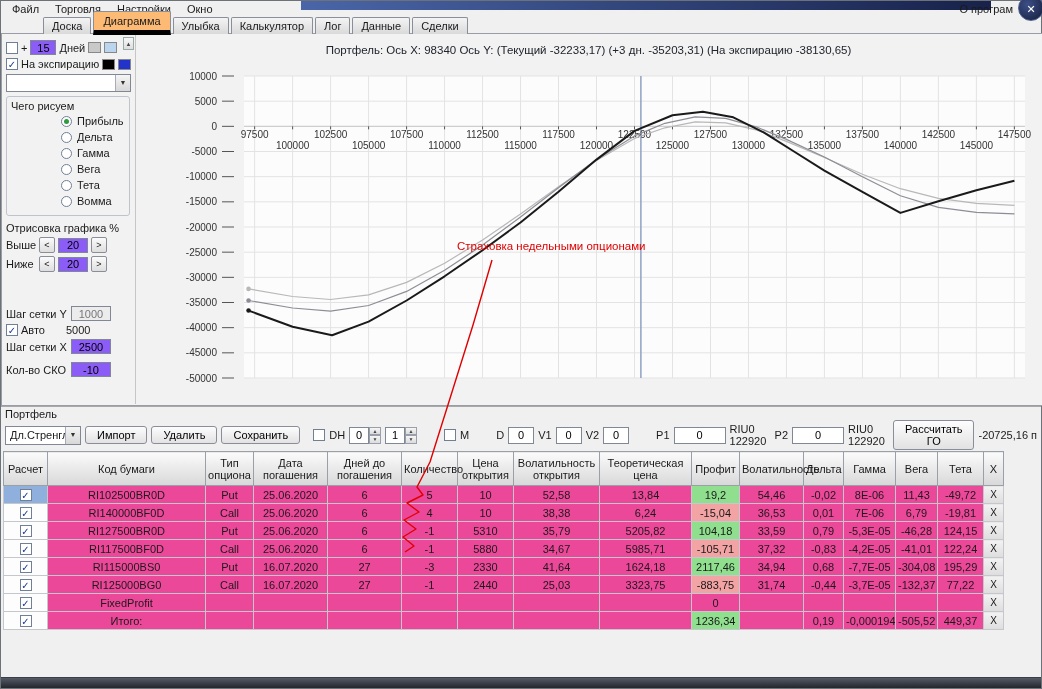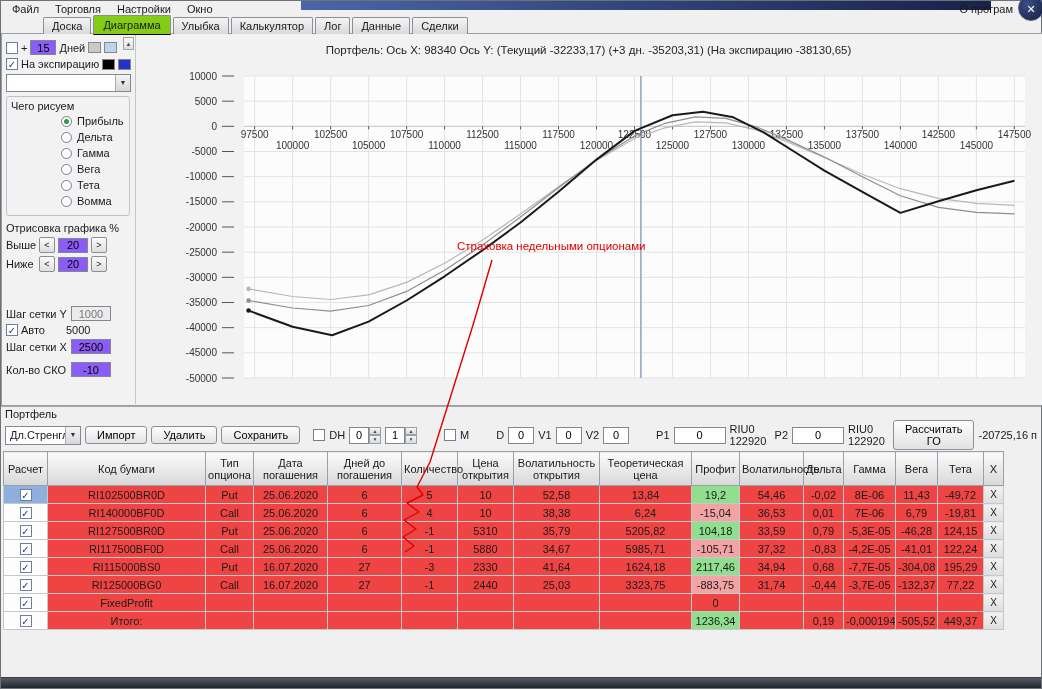--- a/index.html
+++ b/index.html
@@ -14,21 +14,21 @@
   .menu-item { padding:1px 7px; cursor:default; }
   .about-item { position:absolute; right:24px; top:1px; padding:1px 4px; }
   .close-circle { position:absolute; right:-3px; top:-6px; width:26px; height:26px; border-radius:50%;
     background:radial-gradient(circle at 35% 35%, #3c4f86, #131b3a); border:1px solid #50608c;
     color:#fff; font-size:11px; text-align:center; line-height:26px; z-index:60; }
 
   
   .tabstrip { position:absolute; left:2px; top:15px; height:18px; display:flex; align-items:flex-end; z-index:2;margin-left:40px; }
   .tab { padding:2px 8px 2px; border:1px solid #8a8e98; border-bottom:none; border-radius:2px 2px 0 0;
     background:linear-gradient(#f4f4f4,#d9d9d9); margin-right:2px; font-size:11px; cursor:default; }
-  .tab.active { background:#84cc16; padding:3px 9px 3px; position:relative; top:1px; border-bottom:1px solid #000000; }
+  .tab.active { background:#fdba74; padding:3px 9px 3px; position:relative; top:1px; border-bottom:5px solid #000000; }
 
   .content-frame { position:absolute; left:0; top:32px; width:1042px; height:373px; border:1px solid #9a9da6; background:#f2f2f2; }
 
   
   .sidebar { position:absolute; left:1px; top:1px; width:133px; height:369px; background:#f2f2f2; border-right:1px solid #c6c6c6; padding:3px 2px 0 3px; font-size:11px; }
   .sb-row { display:flex; align-items:center; gap:3px; margin:2px 0 3px; }
   .cb { width:12px; height:12px; border:1px solid #6f7f96; background:#fff; display:inline-block;
     font-size:10px; line-height:11px; text-align:center; color:#173a8f; flex:0 0 auto; }
   .swatch { width:13px; height:11px; border:1px solid #888; display:inline-block; flex:0 0 auto; }
   .tiny-input { width:26px; height:15px; border:1px solid #7f8894; background:#8b5cf6; font-size:11px; text-align:center; font-family:"Liberation Sans",sans-serif; }
@@ -61,21 +61,21 @@
   .field { height:17px; border:1px solid #7f8894; background:#fff; font-size:11px; text-align:center; font-family:"Liberation Sans",sans-serif; }
   .spin { display:flex; align-items:stretch; height:17px; }
   .spin input { width:20px; }
   .spin-btns { display:flex; flex-direction:column; width:12px; }
   .spin-btns div { flex:1; border:1px solid #9aa0aa; background:linear-gradient(#f6f6f6,#dcdcdc); font-size:5px; line-height:6px; text-align:center; color:#444; }
   .gap8 { width:8px; } .gap30 { width:30px; }
   .margin-val { white-space:nowrap; }
 
   
   .table-wrap { position:absolute; left:2px; top:450px; }
-  table { border-collapse:collapse; table-layout:fixed; width:1000px; background:#ef4444; }
+  table { border-collapse:collapse; table-layout:fixed; width:1000px; background:#ec4899; }
   th { border:1px solid #9aa0a8; background:linear-gradient(#fbfbfb,#d8d8d8); font-weight:normal; font-size:11px;
     white-space:pre-line; line-height:12px; height:34px; padding:1px 2px; }
   td { border:1px solid #c4c8cc; height:18px; text-align:center; font-size:11px; padding:0 2px; overflow:hidden; white-space:nowrap; }
   td.profit.pos { background:#8fdf8f; }
   td.profit.neg { background:#f2a3a3; }
   td.cb-cell { background:#fdfdfd; }
   td.cb-cell.selrow { background:#8fb0dc; }
   td.xcell { background:linear-gradient(#f2f2f2,#ddd); font-size:10px; cursor:default; }
 
   .statusbar { position:absolute; left:0; bottom:0; width:100%; height:11px;

